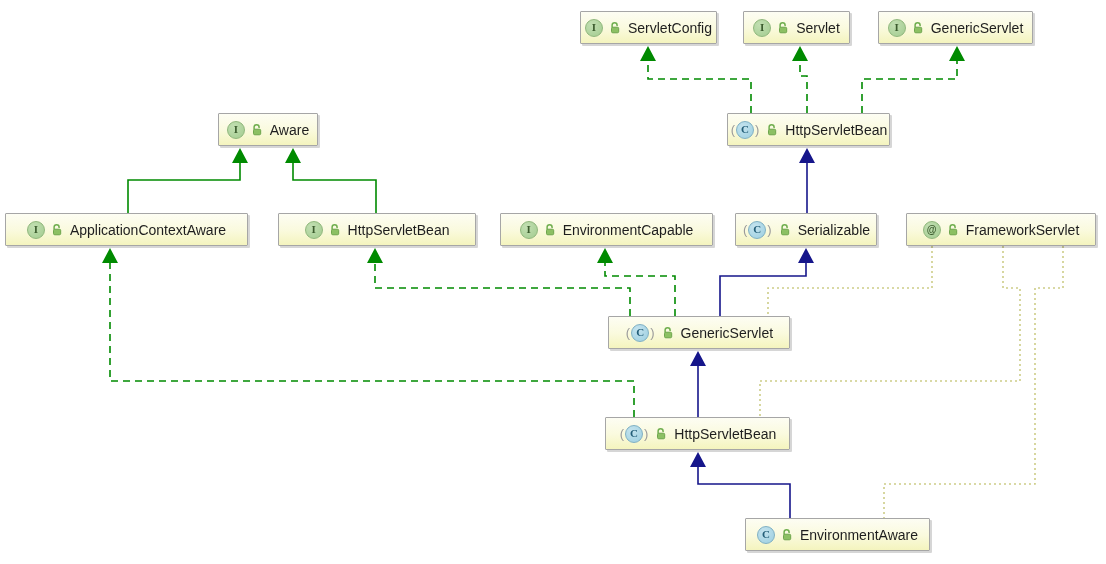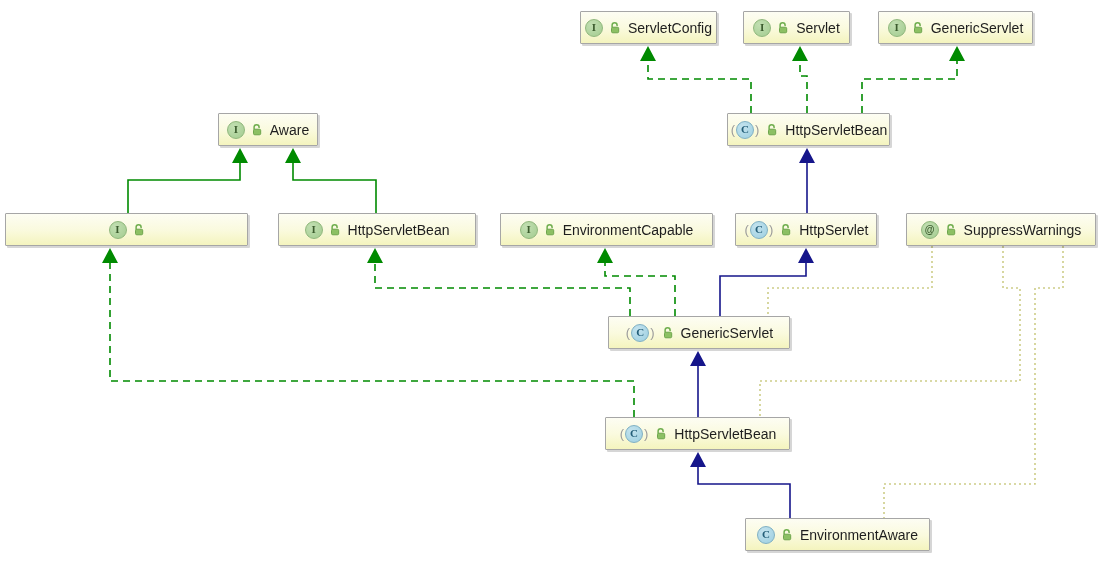--- a/index.html
+++ b/index.html
@@ -164,20 +164,21 @@
     <div class="node kind-interface" style="left: 5px; top: 213px; width: 243px; height: 33px;">
 
     <span class="type-icon">I</span>
 
     <span class="lock">
       <svg width="12" height="13" viewBox="0 0 12 13" xmlns="http://www.w3.org/2000/svg">
         <path d="M3.1 6.4 V4.3 a2.5 2.5 0 0 1 5 0 v0.8" fill="none" stroke="#6FAE4E" stroke-width="1.5"></path>
         <rect x="2.5" y="6.2" width="7.2" height="5.6" rx="1.3" fill="#8CC063" stroke="#649E44" stroke-width="0.9"></rect>
       </svg>
     </span>
+    <span class="label">ApplicationContextAware</span>
   </div>
     <div class="node kind-interface" style="left: 278px; top: 213px; width: 198px; height: 33px;">
 
     <span class="type-icon">I</span>
 
     <span class="lock">
       <svg width="12" height="13" viewBox="0 0 12 13" xmlns="http://www.w3.org/2000/svg">
         <path d="M3.1 6.4 V4.3 a2.5 2.5 0 0 1 5 0 v0.8" fill="none" stroke="#6FAE4E" stroke-width="1.5"></path>
         <rect x="2.5" y="6.2" width="7.2" height="5.6" rx="1.3" fill="#8CC063" stroke="#649E44" stroke-width="0.9"></rect>
       </svg>
@@ -199,33 +200,33 @@
     <div class="node kind-class" style="left: 735px; top: 213px; width: 142px; height: 33px;">
     <span class="paren paren-left">(</span>
     <span class="type-icon">C</span>
     <span class="paren paren-right">)</span>
     <span class="lock">
       <svg width="12" height="13" viewBox="0 0 12 13" xmlns="http://www.w3.org/2000/svg">
         <path d="M3.1 6.4 V4.3 a2.5 2.5 0 0 1 5 0 v0.8" fill="none" stroke="#6FAE4E" stroke-width="1.5"></path>
         <rect x="2.5" y="6.2" width="7.2" height="5.6" rx="1.3" fill="#8CC063" stroke="#649E44" stroke-width="0.9"></rect>
       </svg>
     </span>
-    <span class="label">HttpServlet</span>
+    <span class="label">Serializable</span>
   </div>
     <div class="node kind-annotation" style="left: 906px; top: 213px; width: 190px; height: 33px;">
 
     <span class="type-icon">@</span>
 
     <span class="lock">
       <svg width="12" height="13" viewBox="0 0 12 13" xmlns="http://www.w3.org/2000/svg">
         <path d="M3.1 6.4 V4.3 a2.5 2.5 0 0 1 5 0 v0.8" fill="none" stroke="#6FAE4E" stroke-width="1.5"></path>
         <rect x="2.5" y="6.2" width="7.2" height="5.6" rx="1.3" fill="#8CC063" stroke="#649E44" stroke-width="0.9"></rect>
       </svg>
     </span>
-    <span class="label">SuppressWarnings</span>
+    <span class="label">FrameworkServlet</span>
   </div>
     <div class="node kind-class" style="left: 608px; top: 316px; width: 182px; height: 33px;">
     <span class="paren paren-left">(</span>
     <span class="type-icon">C</span>
     <span class="paren paren-right">)</span>
     <span class="lock">
       <svg width="12" height="13" viewBox="0 0 12 13" xmlns="http://www.w3.org/2000/svg">
         <path d="M3.1 6.4 V4.3 a2.5 2.5 0 0 1 5 0 v0.8" fill="none" stroke="#6FAE4E" stroke-width="1.5"></path>
         <rect x="2.5" y="6.2" width="7.2" height="5.6" rx="1.3" fill="#8CC063" stroke="#649E44" stroke-width="0.9"></rect>
       </svg>

